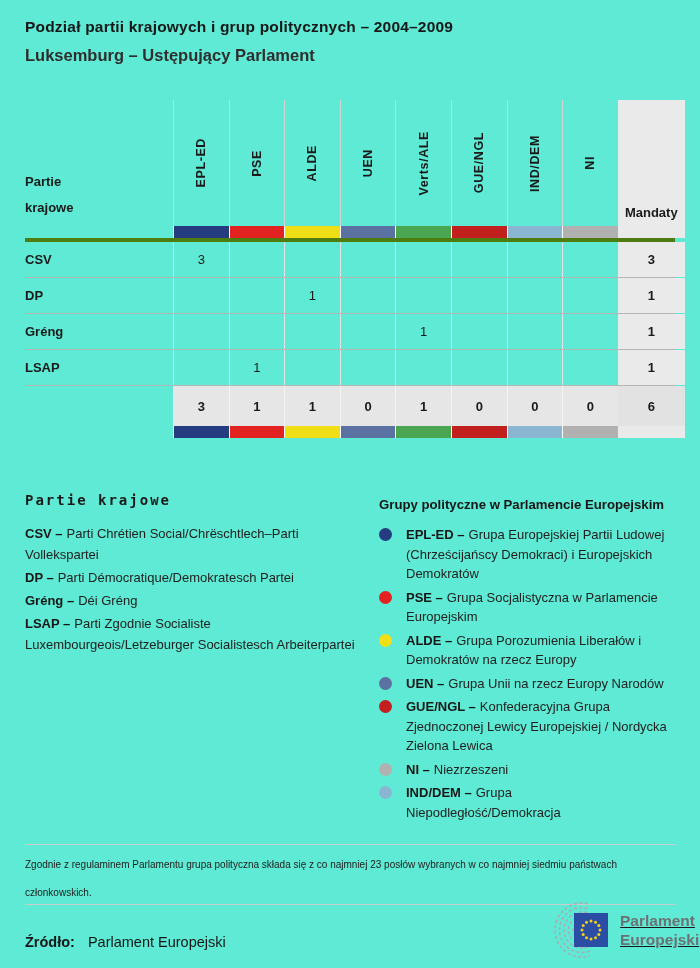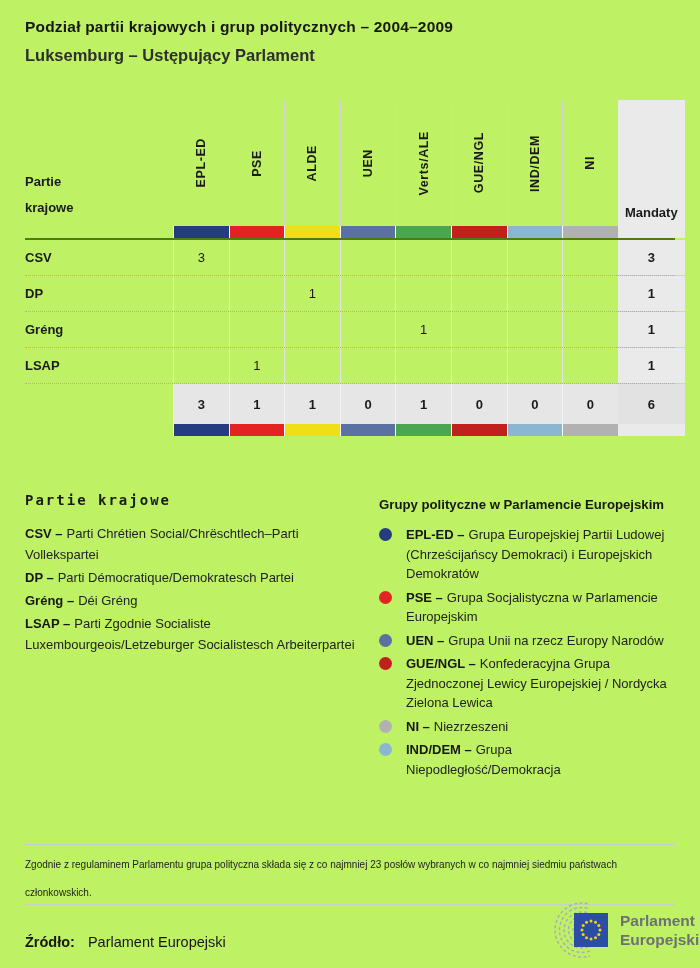--- a/index.html
+++ b/index.html
@@ -1,16 +1,16 @@
 <!DOCTYPE html>
 <html><head>
 <meta charset="utf-8">
 <style>
   html,body{margin:0;padding:0;background:#ffffff;}
-  #page{position:relative;width:700px;height:968px;background:#bef264;overflow:hidden;
+  #page{position:relative;width:700px;height:968px;background:#5eead4;overflow:hidden;
         font-family:"Liberation Sans",sans-serif;color:#1a1a1a;}
 
   
   .title{position:absolute;left:25px;top:18px;font-size:15.5px;font-weight:700;letter-spacing:.2px;color:#171717;}
   .subtitle{position:absolute;left:25px;top:46px;font-size:16.5px;font-weight:700;color:#2e2e2e;}
 
   
   .tbl{position:absolute;left:25px;top:100px;width:650px;}
   .trow{display:flex;}
   .cell{box-sizing:border-box;flex:0 0 auto;}
@@ -25,21 +25,21 @@
   .h-label span{display:block;width:70px;font-weight:700;font-size:13px;line-height:26px;padding-bottom:5px;}
   .h-mandaty{display:flex;align-items:flex-end;justify-content:center;font-weight:700;font-size:13px;padding-bottom:6px;}
 
   .barrow{height:12px;}
   .barrow .c{border-left:1px solid #ffffff;}
 
   .drow{height:35px;align-items:stretch;}
   .drow .lbl{display:flex;align-items:center;font-weight:700;font-size:13px;}
   .drow .c{border-left:1px solid #e3e3e3;display:flex;align-items:center;justify-content:center;font-size:13px;}
   .drow .m{display:flex;align-items:center;justify-content:center;font-size:13px;font-weight:700;}
-  .sep-solid{border-top:2px solid #4d7c0f;}
+  .sep-solid{border-top:4px solid #4d7c0f;}
   .sep-dot{border-top:1px dotted #adadad;}
 
   .totrow{height:40px;}
   .totrow .c{background:#e6e6e6;border-left:1px solid #f3f3f3;display:flex;align-items:center;justify-content:center;font-size:13px;font-weight:700;}
   .totrow .m{background:#e2e2e2;display:flex;align-items:center;justify-content:center;font-size:13px;font-weight:700;}
 
   
   .leg-parties{position:absolute;left:25px;top:492px;width:345px;}
   .leg-parties h3{margin:0 0 15px 0;font-family:"DejaVu Sans Mono",monospace;font-size:14px;font-weight:700;letter-spacing:2px;}
   .pitem{font-size:13px;line-height:21px;margin-bottom:2px;color:#222;}
@@ -51,21 +51,21 @@
   .gitem .dot{position:absolute;left:0;top:3px;width:13px;height:13px;border-radius:50%;}
   .gitem b{color:#171717;margin-right:4px;}
 
   
   .hr{position:absolute;left:25px;width:650px;border-top:1px solid #cccccc;height:0;}
   .hr1{top:844px;} .hr2{top:904px;}
   .footnote{position:absolute;left:25px;top:851px;width:650px;font-size:10px;line-height:28px;color:#222;}
   .source{position:absolute;left:25px;top:934px;font-size:14.5px;color:#171717;}
   .source b{margin-right:13px;}
 
-  .logo{position:absolute;left:530px;top:901px;display:flex;align-items:center;}
+  .logo{position:absolute;left:530px;top:901px;display:flex;align-items:center;text-decoration:underline;}
   .logo-text{margin-left:8px;font-size:15.5px;font-weight:700;color:#6d7175;line-height:19px;}
 </style>
 </head>
 <body>
 
 <div id="page">
 
   <div class="title">Podział partii krajowych i grup politycznych – 2004–2009</div>
   <div class="subtitle">Luksemburg – Ustępujący Parlament</div>
 
@@ -198,20 +198,21 @@
     <div class="pitem"><b>CSV –</b><span>Parti Chrétien Social/Chrëschtlech–Parti Vollekspartei</span></div>
     <div class="pitem"><b>DP –</b><span>Parti Démocratique/Demokratesch Partei</span></div>
     <div class="pitem"><b>Gréng –</b><span>Déi Gréng</span></div>
     <div class="pitem"><b>LSAP –</b><span>Parti Zgodnie Socialiste Luxembourgeois/Letzeburger Socialistesch Arbeiterpartei</span></div>
   </div>
 
   <div class="leg-groups">
     <h3>Grupy polityczne w Parlamencie Europejskim</h3>
     <div class="gitem"><span class="dot" style="background: rgb(37, 60, 128);"></span><b>EPL-ED –</b><span>Grupa Europejskiej Partii Ludowej (Chrześcijańscy Demokraci) i Europejskich Demokratów</span></div>
     <div class="gitem"><span class="dot" style="background: rgb(227, 35, 34);"></span><b>PSE –</b><span>Grupa Socjalistyczna w Parlamencie Europejskim</span></div>
+    <div class="gitem"><span class="dot" style="background: rgb(240, 223, 22);"></span><b>ALDE –</b><span>Grupa Porozumienia Liberałów i Demokratów na rzecz Europy</span></div>
     <div class="gitem"><span class="dot" style="background: rgb(90, 113, 162);"></span><b>UEN –</b><span>Grupa Unii na rzecz Europy Narodów</span></div>
     <div class="gitem"><span class="dot" style="background: rgb(193, 32, 31);"></span><b>GUE/NGL –</b><span>Konfederacyjna Grupa Zjednoczonej Lewicy Europejskiej / Nordycka Zielona Lewica</span></div>
     <div class="gitem"><span class="dot" style="background: rgb(177, 177, 177);"></span><b>NI –</b><span>Niezrzeszeni</span></div>
     <div class="gitem"><span class="dot" style="background: rgb(138, 182, 210);"></span><b>IND/DEM –</b><span>Grupa Niepodległość/Demokracja</span></div>
   </div>
 
   <div class="hr hr1"></div>
   <div class="footnote">Zgodnie z regulaminem Parlamentu grupa polityczna składa się z co najmniej 23 posłów wybranych w co najmniej siedmiu państwach członkowskich.</div>
   <div class="hr hr2"></div>
 

